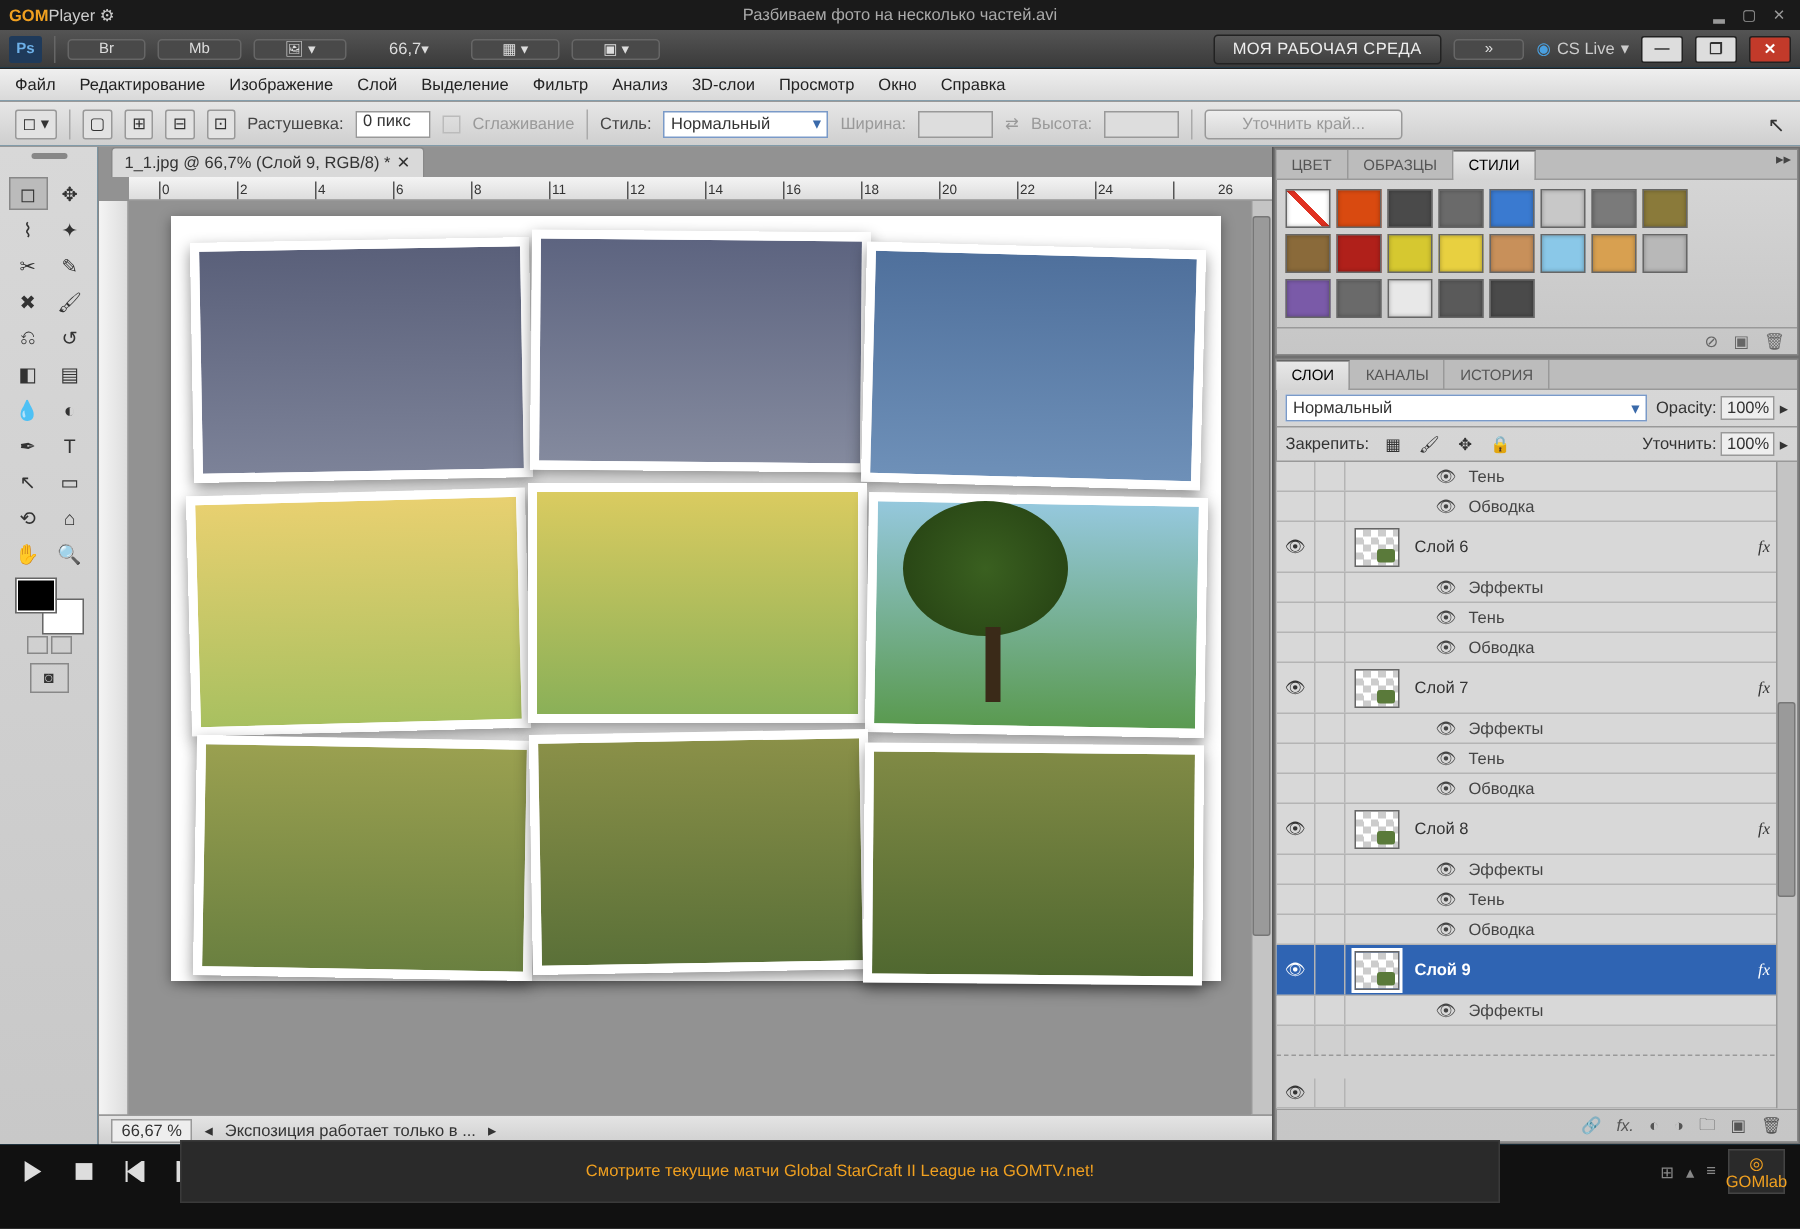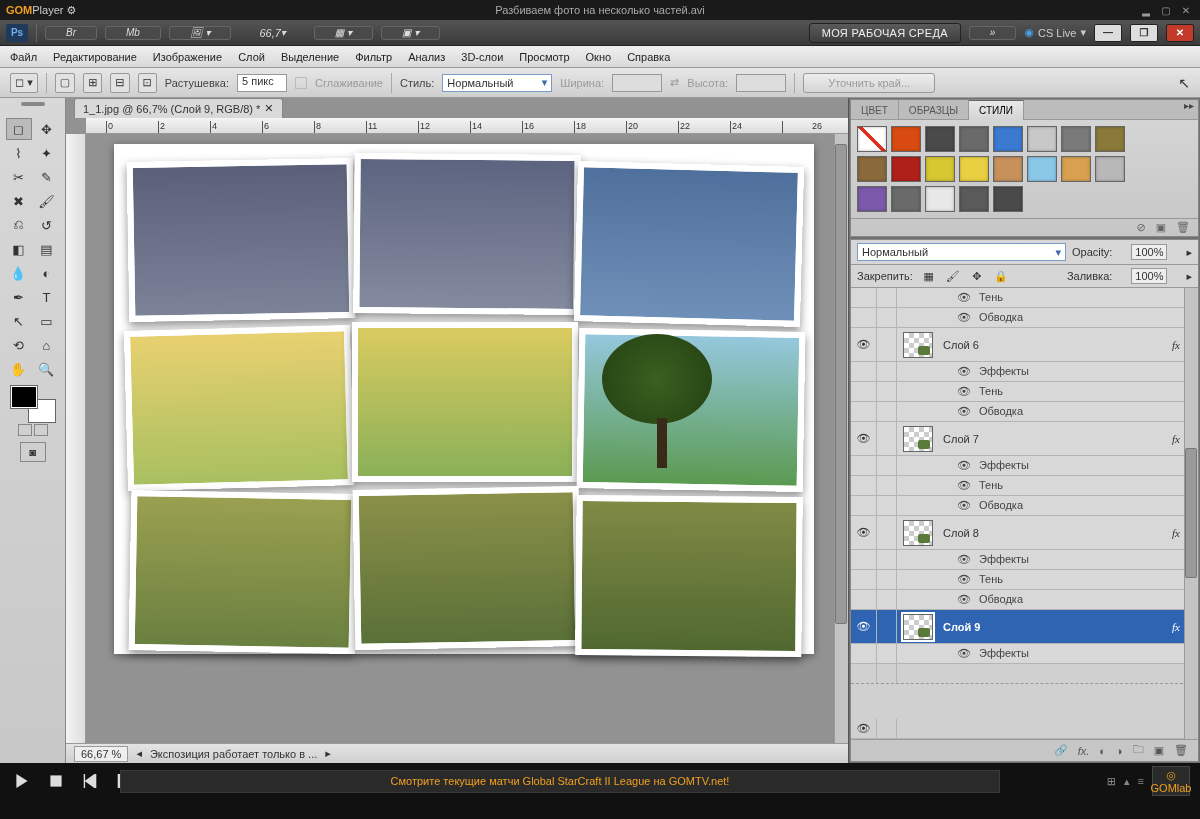--- a/index.html
+++ b/index.html
@@ -12,29 +12,29 @@
 .gom-logo b { color:#f0a020; }
 .gom-logo { color:#ccc; }
 
 .gom-bottom { position:absolute; bottom:0; left:0; right:0; height:56px; background:#111; color:#ccc; }
 .gom-seek { height:20px; padding:4px 8px; display:flex; align-items:center; gap:8px; color:#f0a020; font-size:10px; }
 .seek-track { flex:1; height:4px; background:#333; position:relative; border-radius:2px; }
 .seek-fill { height:100%; width:2%; background:#f0a020; border-radius:2px; }
 .seek-knob { width:10px; height:10px; background:#ccc; border-radius:50%; position:absolute; top:-3px; left:2%; }
 .gom-ctrl { height:36px; display:flex; align-items:center; padding:0 10px; position:relative; }
 .gom-ctrl .pbtn { width:24px; height:24px; margin-right:10px; display:flex; align-items:center; justify-content:center; color:#ddd; }
-.gom-ad { position:absolute; left:120px; right:200px; height:23px; background:#2a2a2a; border:1px solid #3a3a3a; display:flex; align-items:center; justify-content:center; color:#f0a020; font-size:11px; }
+.gom-ad { position:absolute; left:120px; right:200px; height:42px; background:#2a2a2a; border:1px solid #3a3a3a; display:flex; align-items:center; justify-content:center; color:#f0a020; font-size:11px; }
 .gom-right { margin-left:auto; display:flex; gap:8px; align-items:center; }
 .gomlab { width:38px; height:30px; background:#2a2a2a; border:1px solid #444; display:flex; align-items:center; justify-content:center; color:#f0a020; font-size:8px; flex-direction:column; }
 
 
 .ps { position:absolute; top:20px; left:0; right:0; bottom:56px; background:#0369a1; display:flex; flex-direction:column; }
 .ps-top { height:26px; background:linear-gradient(#545454,#3a3a3a); display:flex; align-items:center; padding:0 6px; gap:8px; border-bottom:1px solid #222; }
 .ps-logo { width:22px; height:18px; background:#1f3a5a; color:#6db0e8; font-weight:bold; display:flex; align-items:center; justify-content:center; border-radius:2px; font-size:10px; }
-.ps-top-btn { min-width:22px; height:14px; background:#494949; border:1px solid #666; border-radius:3px; color:#ddd; display:flex; align-items:center; justify-content:center; padding:0 20px; font-size:10px;font-style:italic; }
+.ps-top-btn { min-width:22px; height:14px; background:#494949; border:1px solid #666; border-radius:3px; color:#ddd; display:flex; align-items:center; justify-content:center; padding:0 20px; font-size:10px; }
 .ps-top-sep { flex:1; }
 .ps-work { background:linear-gradient(#5a5a5a,#3e3e3e); border:1px solid #222; height:20px; padding:0 12px; color:#eee; display:flex; align-items:center; font-weight:normal; letter-spacing:0.3px; border-radius:3px; }
 .ps-wbtn { width:28px; height:18px; border:1px solid #222; border-radius:2px; display:flex; align-items:center; justify-content:center; background:#ddd; font-size:10px; font-weight:bold; }
 .ps-wbtn.close { background:#c23a2a; color:#fff; }
 
 .ps-menu { height:22px; background:linear-gradient(#efefef,#d9d9d9); display:flex; align-items:center; padding:0 10px; gap:16px; border-bottom:1px solid #999; }
 .ps-menu span { color:#222; }
 
 .ps-opts { height:30px; background:linear-gradient(#e6e6e6,#cfcfcf); display:flex; align-items:center; padding:0 10px; gap:8px; border-bottom:1px solid #999; }
 .opt-box { height:20px; border:1px solid #999; background:#e2e2e2; display:flex; align-items:center; padding:0 4px; border-radius:2px; gap:4px; }
@@ -96,21 +96,21 @@
 .ptab.act { background:linear-gradient(#e8e8e8,#d4d4d4); color:#000; border-top:1px solid #666; }
 
 .styles-body { padding:6px; display:grid; grid-template-columns:repeat(8,30px); gap:4px; }
 .style-sw { width:30px; height:26px; border:1px solid #666; box-shadow:inset 0 0 3px rgba(0,0,0,0.3); }
 .styles-foot { height:18px; border-top:1px solid #999; display:flex; justify-content:flex-end; gap:10px; padding:0 8px; align-items:center; color:#666; font-size:10px; }
 
 .layers-opts { display:flex; align-items:center; padding:3px 6px; gap:6px; border-bottom:1px solid #999; }
 .layers-opts .sel { flex:1; height:18px; border:1px solid #7a9ac8; background:#fff; padding:0 4px; display:flex; align-items:center; justify-content:space-between; }
 .layers-lock { display:flex; align-items:center; padding:3px 6px; gap:8px; border-bottom:1px solid #999; font-size:10px; color:#333; }
 .layers-lock .ic { width:16px; height:14px; display:flex; align-items:center; justify-content:center; }
-.pct { display:flex; align-items:center; gap:19px; }
+.pct { display:flex; align-items:center; gap:3px; }
 .pct .val { border:1px solid #999; background:#eee; padding:0 3px; height:16px; display:flex; align-items:center; }
 
 .layer-list { flex:1; overflow:hidden; background:#d0d0d0; display:flex; flex-direction:column; font-size:10px; position:relative; }
 .lyr-row { display:flex; align-items:center; min-height:20px; border-bottom:1px solid #b4b4b4; background:#d8d8d8; }
 .lyr-row.sel { background:#2f64b3; color:#fff; }
 .lyr-row.tall { min-height:34px; }
 .vis { width:26px; display:flex; align-items:center; justify-content:center; border-right:1px solid #b4b4b4; align-self:stretch; }
 .link { width:20px; border-right:1px solid #b4b4b4; align-self:stretch; }
 .thumb { width:30px; height:26px; margin:3px 6px; border:1px solid #666; background:repeating-conic-gradient(#ccc 0 25%,#fff 0 50%) 0 0/10px 10px; position:relative; }
 .thumb.sel { outline:2px solid #fff; }
@@ -176,21 +176,21 @@
   </div>
 
   <div class="ps-opts">
     <div class="opt-box">◻ ▾</div>
     <div style="width:1px;height:20px;background:#aaa"></div>
     <div class="opt-box">▢</div>
     <div class="opt-box">⊞</div>
     <div class="opt-box">⊟</div>
     <div class="opt-box">⊡</div>
     <span class="opt-lbl">Растушевка:</span>
-    <div class="opt-inp">5 пикс</div>
+    <div class="opt-inp">0 пикс</div>
     <span style="width:12px;height:12px;border:1px solid #bbb;display:inline-block"></span>
     <span class="opt-lbl dis">Сглаживание</span>
     <div style="width:1px;height:20px;background:#aaa"></div>
     <span class="opt-lbl">Стиль:</span>
     <div class="opt-sel">
         <span>Нормальный</span>
         <span class="ar">▾</span>
       </div>
     <span class="opt-lbl dis">Ширина:</span>
     <div class="opt-inp" style="background:#ddd"></div>
@@ -342,40 +342,45 @@
             <div class="style-sw" style="background: rgb(74, 74, 74);"></div>
           </div>
         <div class="styles-foot">
           <span>⊘</span>
           <span>▣</span>
           <span>🗑</span>
         </div>
       </div>
 
       <div class="pgroup pg-flex">
+        <div class="ptabs">
+          <div class="ptab act">СЛОИ</div>
+          <div class="ptab">КАНАЛЫ</div>
+          <div class="ptab">ИСТОРИЯ</div>
+        </div>
         <div class="layers-opts">
           <div class="sel">
               <span>Нормальный</span>
               <span class="ar" style="color:#3a6aaa">▾</span>
             </div>
           <div class="pct">
               <span>Opacity:</span>
               <span class="val">100%</span>
               <span>▸</span>
             </div>
         </div>
         <div class="layers-lock">
           <span>Закрепить:</span>
           <span class="ic">▦</span>
           <span class="ic">🖌</span>
           <span class="ic">✥</span>
           <span class="ic">🔒</span>
           <div style="flex:1"></div>
           <div class="pct">
-              <span>Заливка:</span>
+              <span>Уточнить:</span>
               <span class="val">100%</span>
               <span>▸</span>
             </div>
         </div>
 
         <div class="layer-list">
 
           <div class="lyr-row">
               <div class="vis"></div>
               <div class="link"></div>

